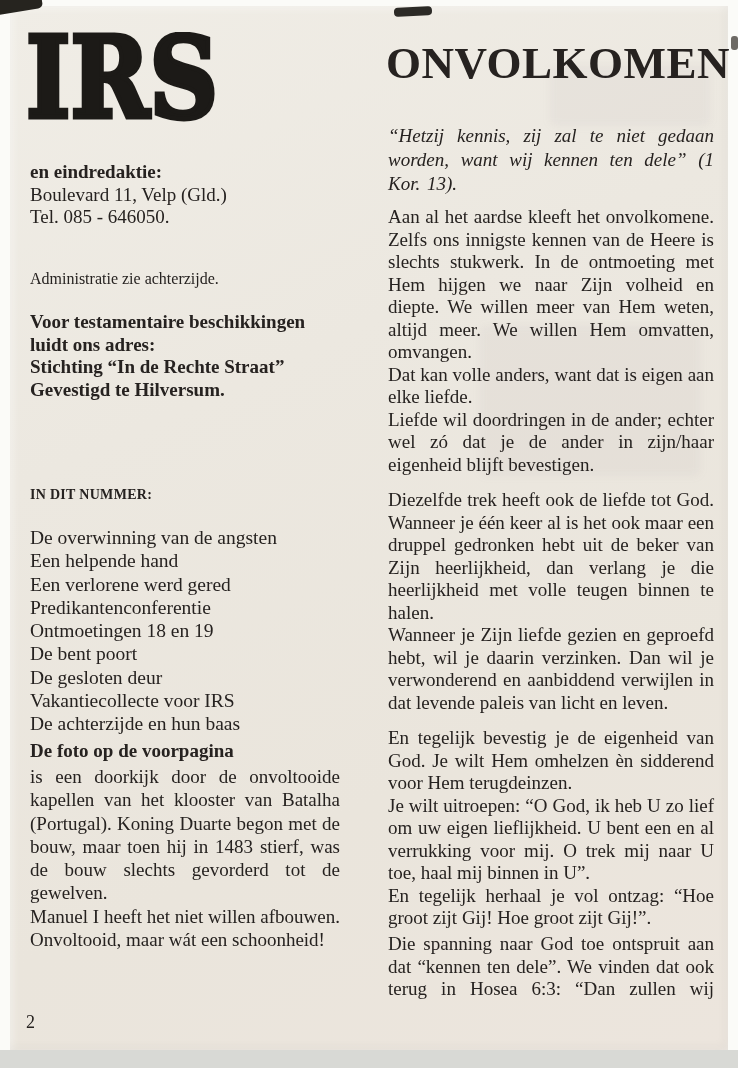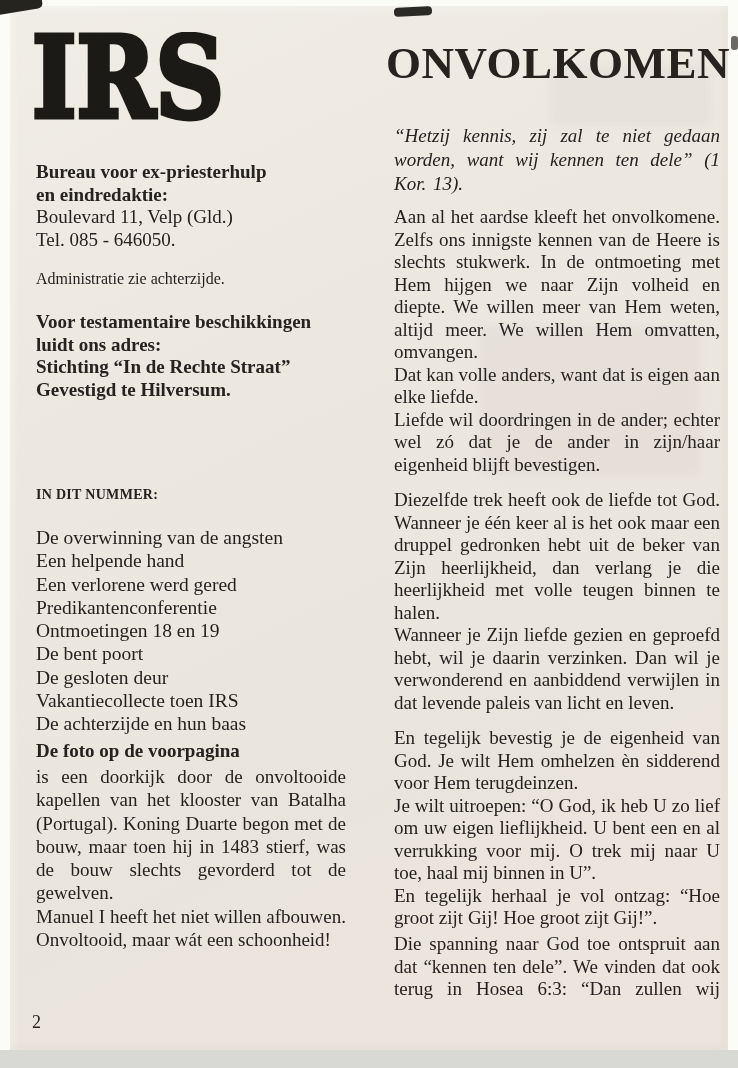--- a/index.html
+++ b/index.html
@@ -11,21 +11,21 @@
   }
   .page{
     position:absolute;left:10px;top:6px;width:718px;height:1044px;
     background:linear-gradient(155deg,#f0ede6 0%,#ece8e0 35%,#eae5dc 70%,#ece5dd 100%);
     box-shadow:inset -3px -3px 10px rgba(0,0,0,0.04), inset 2px 2px 8px rgba(255,255,255,0.5);
   }
   .bottom-strip{
     position:absolute;left:0;top:1050px;width:738px;height:18px;
     background:#d8d9d5;
   }
-  .abs{position:absolute;margin-left:6px;}
+  .abs{position:absolute;}
   
   .corner-mark{
     position:absolute;left:-10px;top:-6px;width:52px;height:18px;
     background:#26241f;border-radius:5px;transform:rotate(-9deg);
   }
   .edge-dash{
     position:absolute;left:394px;top:7px;width:38px;height:9px;
     background:#2c2a26;border-radius:4px;transform:rotate(-3deg);
   }
   .edge-dash-right{
@@ -76,21 +76,20 @@
 
 <div class="abs logo-wrap">
   <svg width="200" height="100">
     <text x="0" y="85" font-size="112" font-weight="bold" fill="#1c1a17" stroke="#1c1a17" stroke-width="5" textLength="192" lengthAdjust="spacingAndGlyphs">IRS</text>
   </svg>
 </div>
 
 <div class="abs bureau">
   <div>
 
-  <p class="bold">Bureau voor ex-priesterhulp</p>
       <p class="bold">en eindredaktie:</p>
     </div>
   <div>
 
   <p>Boulevard 11, Velp (Gld.)</p>
       <p>Tel. 085 - 646050.</p>
     </div>
 </div>
 
 <div class="abs admin-note">Administratie zie achterzijde.</div>
@@ -107,21 +106,21 @@
 
 <div class="abs toc-list">
 
 <p>De overwinning van de angsten</p>
     <p>Een helpende hand</p>
     <p>Een verlorene werd gered</p>
     <p>Predikantenconferentie</p>
     <p>Ontmoetingen 18 en 19</p>
     <p>De bent poort</p>
     <p>De gesloten deur</p>
-    <p>Vakantiecollecte toen IRS</p>
+    <p>Vakantiecollecte voor IRS</p>
     <p>De achterzijde en hun baas</p>
   </div>
 
 <div class="abs photo-heading">De foto op de voorpagina</div>
 
 <div class="abs photo-body">
 
 <p>is een doorkijk door de onvoltooide kapellen van het klooster van Batalha (Portugal). Koning Duarte begon met de bouw, maar toen hij in 1483 stierf, was de bouw slechts gevorderd tot de gewelven.</p>
     <p>Manuel I heeft het niet willen afbouwen. Onvoltooid, maar wát een schoonheid!</p>
   </div>

